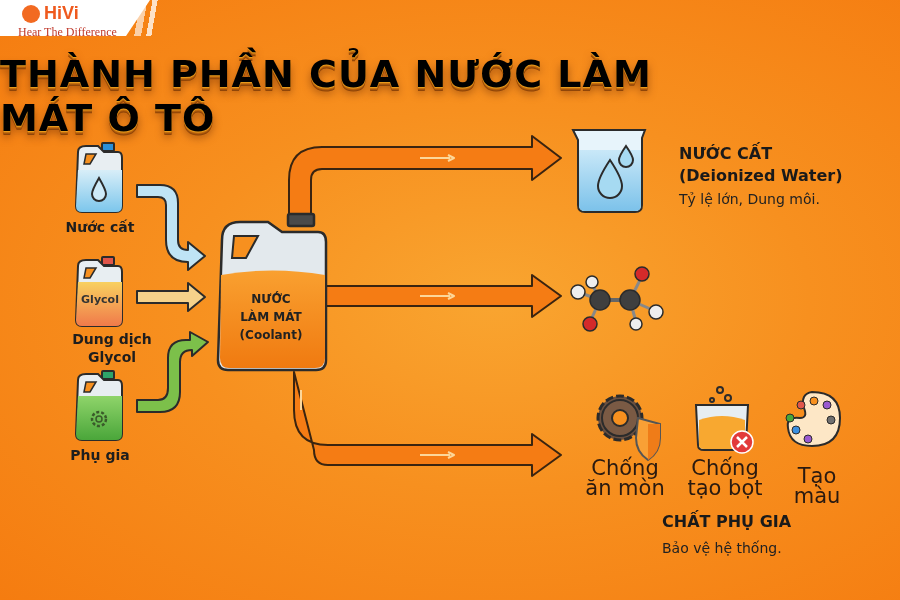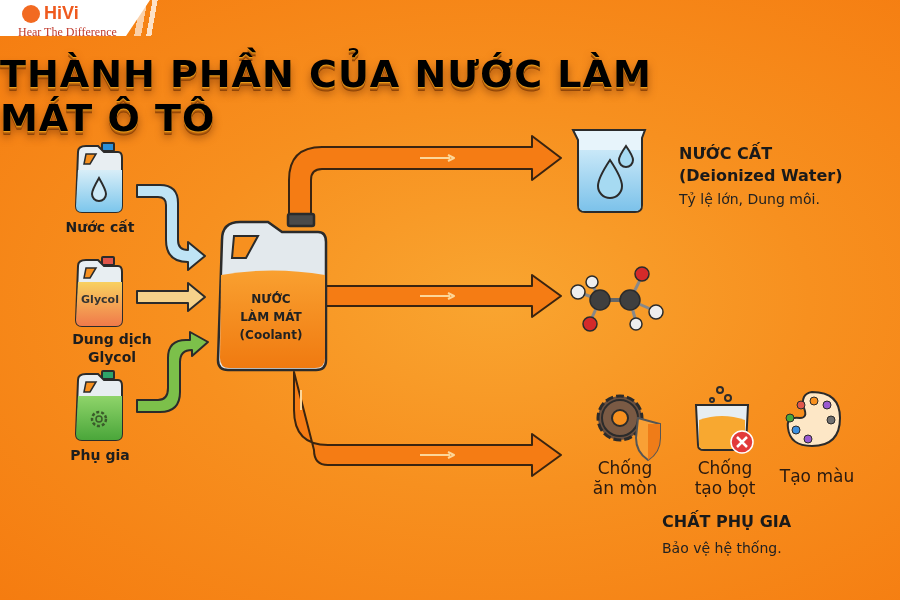--- a/index.html
+++ b/index.html
@@ -13,21 +13,21 @@
     background: linear-gradient(100deg, transparent 82%, #fbd0a8 82%, #fbd0a8 86%, transparent 86%, transparent 89%, #fde2c8 89%, #fde2c8 92%, transparent 92%); }
   .logo-mark { left:22px; top:5px; width:18px; height:18px; border-radius:50%; background:#f26a21; }
   .logo-name { left:44px; top:3px; font-size:18px; font-weight:bold; color:#ef5a1e; font-family:"Liberation Sans", sans-serif; }
   .logo-tag { left:18px; top:25px; font-size:12px; color:#c0392b; font-family:"Liberation Serif", serif; }
   .title { left:0; top:52px; width:744px; font-size:38px; font-weight:bold;
     color:#000000; letter-spacing:1px; font-family:"DejaVu Sans", sans-serif;
     text-shadow: 0 1px 0 #e99a1a, 0 2px 0 #c46f0e, 0 3px 0 #a9550a, 0 4px 0 #8f4508, 0 6px 8px rgba(90,30,0,.5); }
   .label { color:#1e1e1e; font-weight:bold; font-size:14px; text-align:center; line-height:18px; }
   .head { color:#1a1a1a; font-weight:bold; font-size:16px; line-height:22px; }
   .desc { color:#222; font-size:14px; line-height:20px; }
-  .small-label { color:#2a1a10; font-size:17px; text-align:center; line-height:20px; }
+  .small-label { color:#2a1a10; font-size:21px; text-align:center; line-height:20px; }
   .coolant-text { left:226px; top:290px; width:90px; text-align:center; font-weight:bold; font-size:12px; line-height:18px; color:#222; }
   svg { overflow:visible; }
 </style>
 </head>
 <body>
 
 <div class="abs logo-stripe"></div>
 <div class="abs logo-bar"></div>
 <div class="abs logo-mark"></div>
 <div class="abs logo-name">HiVi</div>

